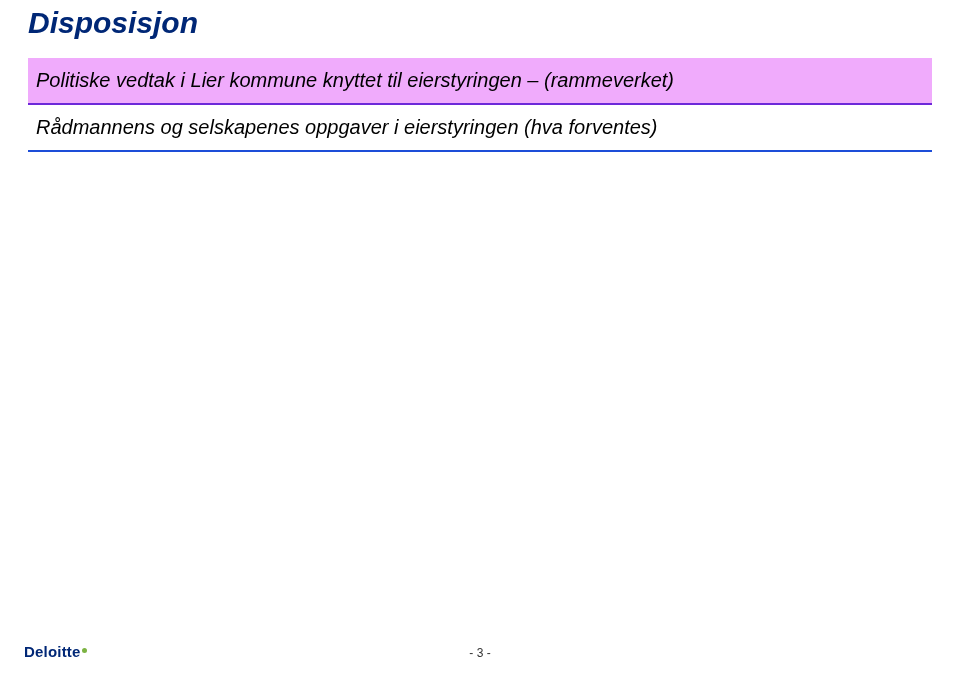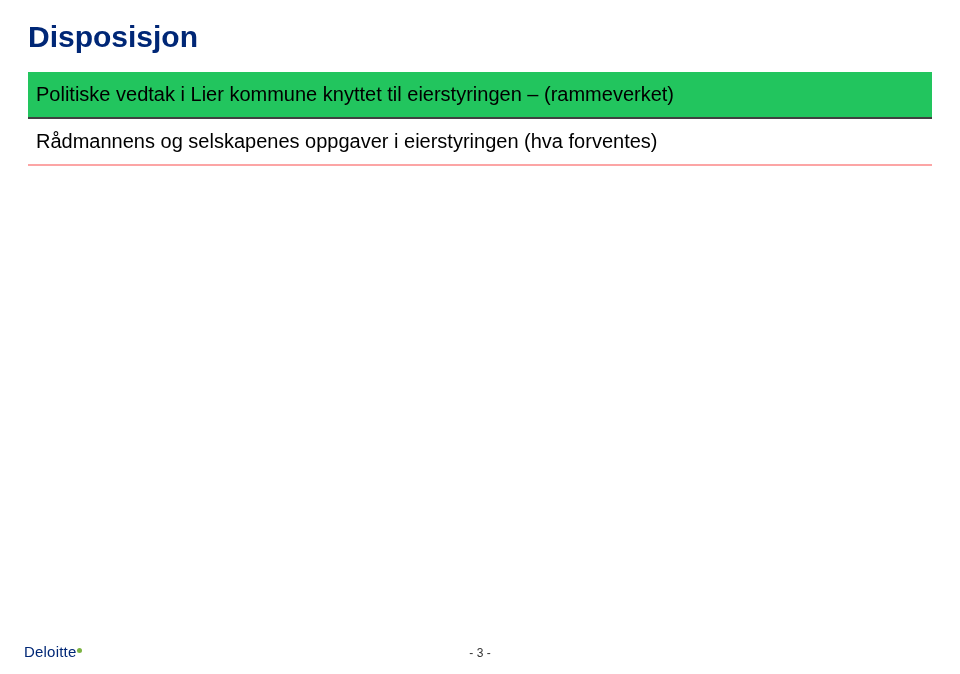--- a/index.html
+++ b/index.html
@@ -5,51 +5,52 @@
   * { margin: 0; padding: 0; box-sizing: border-box; }
   body {
     width: 960px;
     height: 674px;
     background: #ffffff;
     font-family: Arial, Helvetica, sans-serif;
     position: relative;
     overflow: hidden;
   }
   .page {
-    padding: 20px 28px 0 28px;
+    padding: 6px 28px 0 28px;
+    font-style: italic;
   }
   .title {
     font-size: 30px;
     font-weight: bold;
     color: #002776;
     margin-bottom: 18px;
   }
   .row {
-    border-bottom: 2px solid #fca5a5;
+    border-bottom: 2px solid #1d4ed8;
     padding: 10px 8px 10px 8px;
   }
   .row-text {
     font-size: 20px;
     color: #000000;
     line-height: 1.25;
   }
   .row.highlight {
-    background: #22c55e;
-    border-bottom: 2px solid #404040;
+    background: #f0abfc;
+    border-bottom: 2px solid #6d28d9;
   }
   .footer {
     position: absolute;
     left: 24px;
     bottom: 14px;
     display: flex;
     align-items: center;
   }
   .logo-text {
     font-size: 15px;
-    font-weight: normal;
+    font-weight: bold;
     letter-spacing: 0.2px;
     color: #002776;
   }
   .logo-dot {
     display: inline-block;
     width: 5px;
     height: 5px;
     background: #7cb342;
     border-radius: 50%;
     margin-left: 1px;

